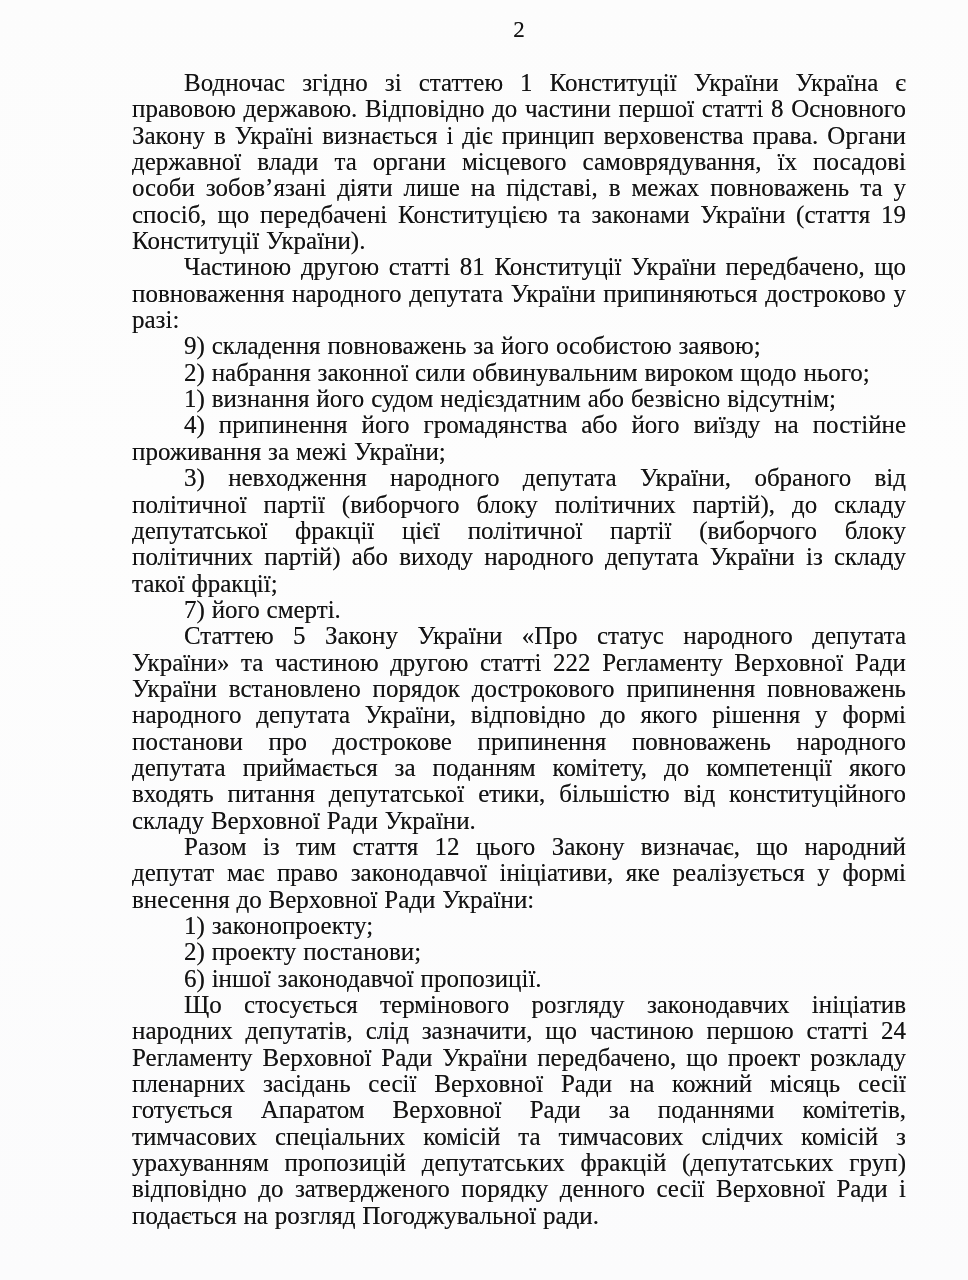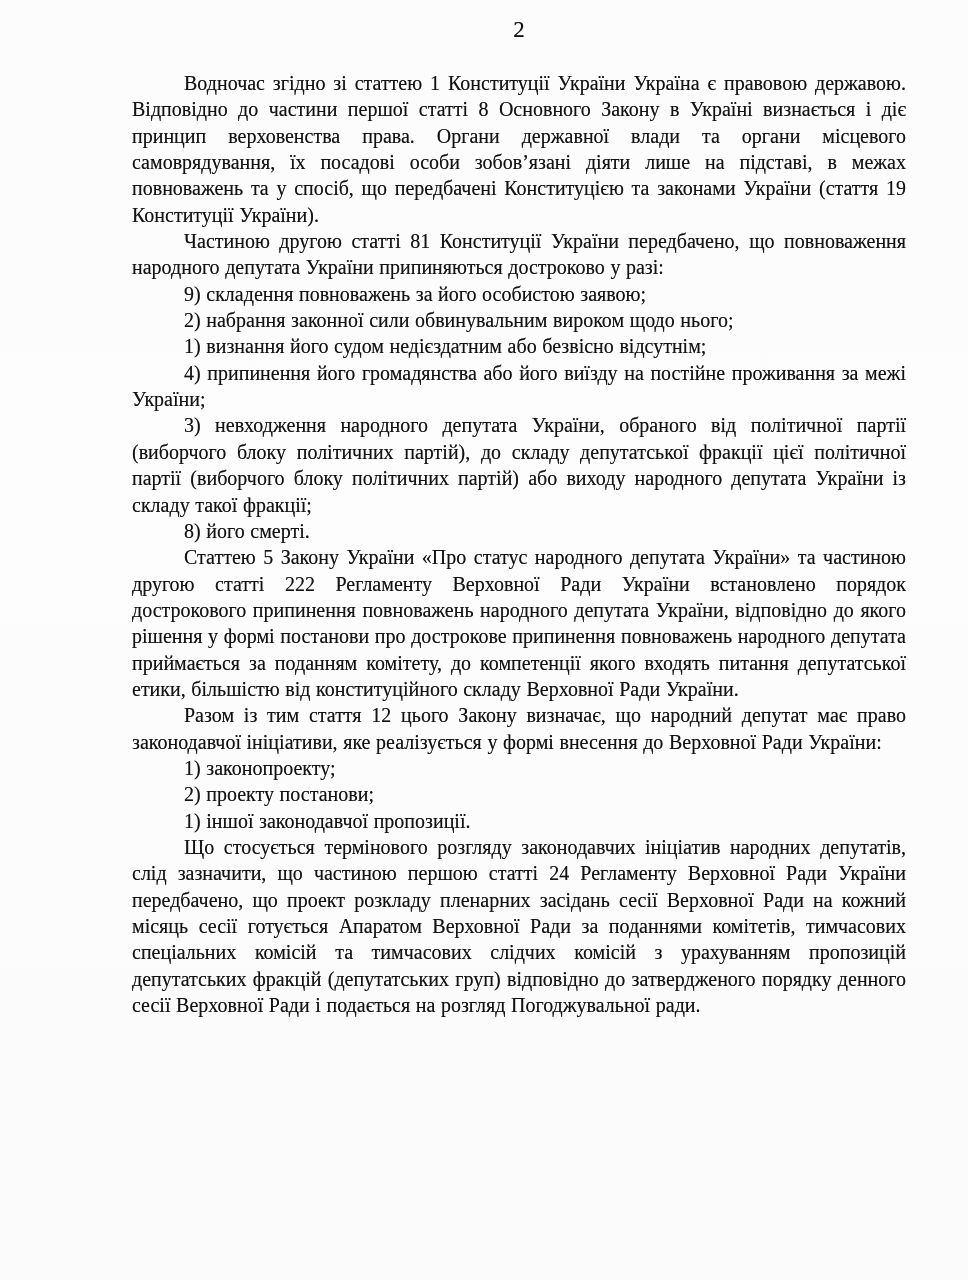--- a/index.html
+++ b/index.html
@@ -25,21 +25,21 @@
   .page-number {
     padding-top: 17px;
     margin: 0 62px 27px 132px;
     text-align: center;
     font-size: 23px;
     line-height: 26px;
   }
   .content {
     margin: 0 62px 12px 132px;
     text-align: justify;
-    font-size: 20px;
+    font-size: 25px;
     line-height: 26.35px;
   }
   .content p {
     margin: 0;
     padding: 0;
     text-indent: 52px;
     word-spacing: 0.6px;
   }
 </style>
 </head>
@@ -49,21 +49,21 @@
   <div class="page-number">2</div>
 
   <div class="content">
     <p>Водночас згідно зі статтею 1 Конституції України Україна є правовою державою. Відповідно до частини першої статті 8 Основного Закону в Україні визнається і діє принцип верховенства права. Органи державної влади та органи місцевого самоврядування, їх посадові особи зобов’язані діяти лише на підставі, в межах повноважень та у спосіб, що передбачені Конституцією та законами України (стаття 19 Конституції України).</p>
     <p>Частиною другою статті 81 Конституції України передбачено, що повноваження народного депутата України припиняються достроково у разі:</p>
     <p>9) складення повноважень за його особистою заявою;</p>
     <p>2) набрання законної сили обвинувальним вироком щодо нього;</p>
     <p>1) визнання його судом недієздатним або безвісно відсутнім;</p>
     <p>4) припинення його громадянства або його виїзду на постійне проживання за межі України;</p>
     <p>3) невходження народного депутата України, обраного від політичної партії (виборчого блоку політичних партій), до складу депутатської фракції цієї політичної партії (виборчого блоку політичних партій) або виходу народного депутата України із складу такої фракції;</p>
-    <p>8) його смерті.</p>
+    <p>7) його смерті.</p>
     <p>Статтею 5 Закону України «Про статус народного депутата України» та частиною другою статті 222 Регламенту Верховної Ради України встановлено порядок дострокового припинення повноважень народного депутата України, відповідно до якого рішення у формі постанови про дострокове припинення повноважень народного депутата приймається за поданням комітету, до компетенції якого входять питання депутатської етики, більшістю від конституційного складу Верховної Ради України.</p>
     <p>Разом із тим стаття 12 цього Закону визначає, що народний депутат має право законодавчої ініціативи, яке реалізується у формі внесення до Верховної Ради України:</p>
     <p>1) законопроекту;</p>
     <p>2) проекту постанови;</p>
-    <p>1) іншої законодавчої пропозиції.</p>
+    <p>6) іншої законодавчої пропозиції.</p>
     <p>Що стосується термінового розгляду законодавчих ініціатив народних депутатів, слід зазначити, що частиною першою статті 24 Регламенту Верховної Ради України передбачено, що проект розкладу пленарних засідань сесії Верховної Ради на кожний місяць сесії готується Апаратом Верховної Ради за поданнями комітетів, тимчасових спеціальних комісій та тимчасових слідчих комісій з урахуванням пропозицій депутатських фракцій (депутатських груп) відповідно до затвердженого порядку денного сесії Верховної Ради і подається на розгляд Погоджувальної ради.</p>
   </div>
 </div>
 
 </body></html>

